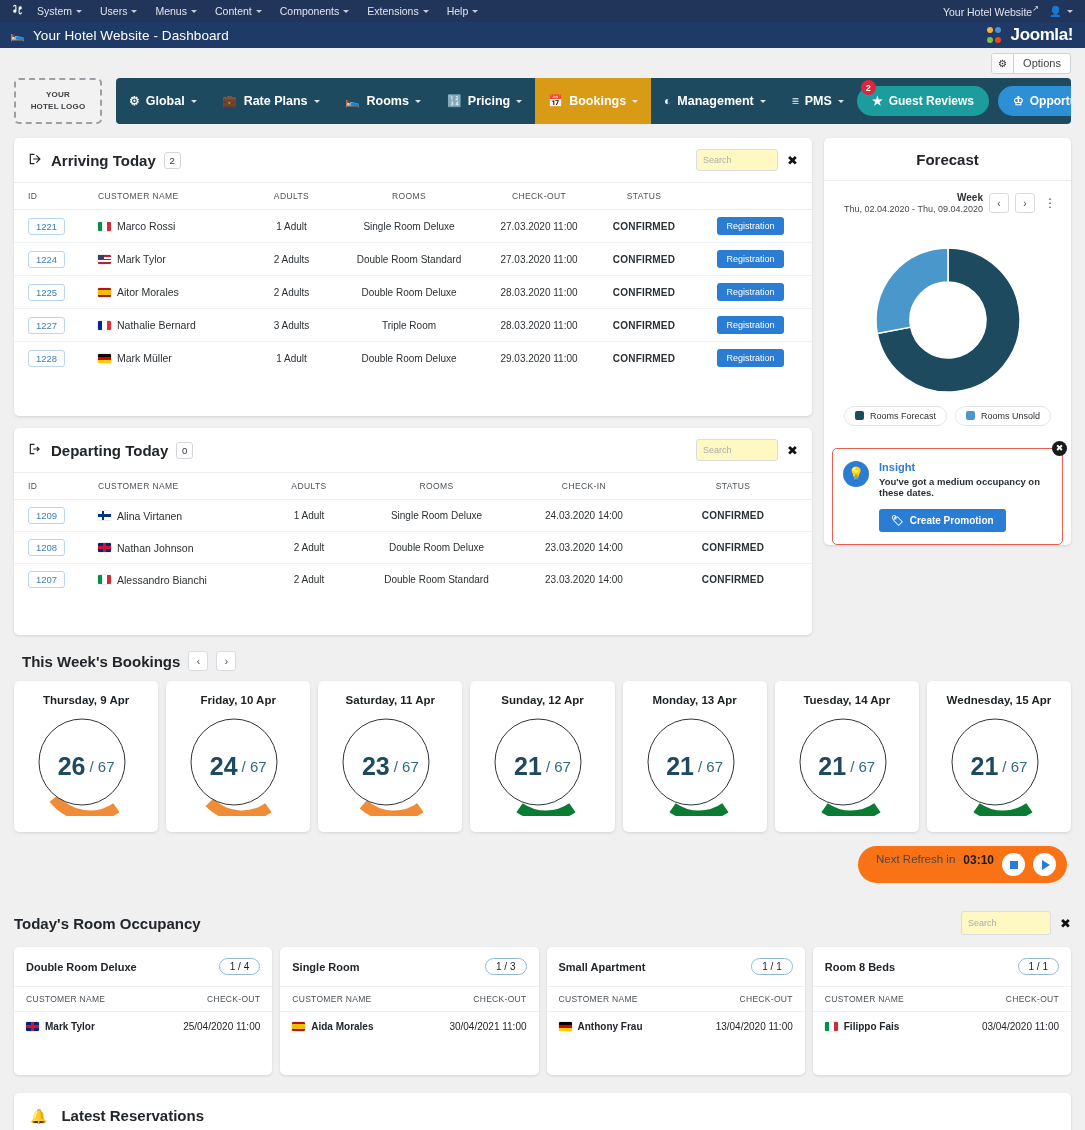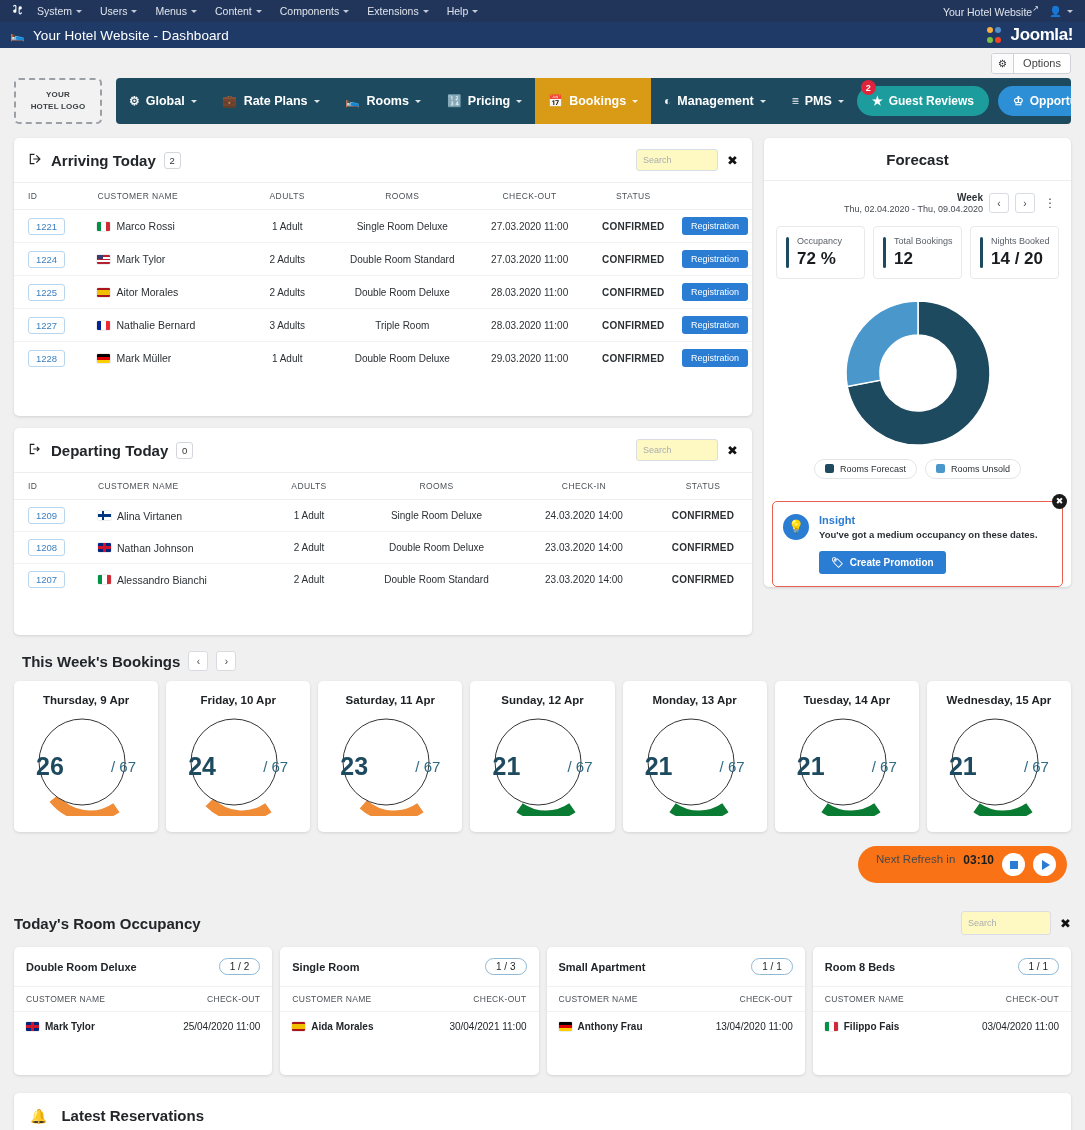--- a/index.html
+++ b/index.html
@@ -83,21 +83,21 @@
   .pill.blue { background: #2d8fd5; }
   .badge-red {
     position: absolute; top: -6px; left: 4px; background: #e0243c; color: #fff;
     border-radius: 50%; width: 15px; height: 15px; font-size: 9px; font-weight: bold;
     display: flex; align-items: center; justify-content: center;
   }
 
   
   .card { background: #fff; border-radius: 5px; box-shadow: 0 1px 3px rgba(0,0,0,.13); }
   .row-main { display: flex; gap: 12px; align-items: flex-start; }
-  .col-left { width: 738px; }
+  .col-left { width: 798px; }
   .col-right { flex: 1; }
 
   .card-head {
     display: flex; align-items: center; padding: 11px 14px; border-bottom: 1px solid #eceef0;
   }
   .card-head .hico { margin-right: 9px; font-size: 14px; }
   .card-head .htitle { font-size: 15px; font-weight: bold; }
   .count-box {
     margin-left: 8px; border: 1px solid #d3d7db; border-radius: 3px; min-width: 17px;
     height: 17px; display: flex; align-items: center; justify-content: center;
@@ -191,21 +191,21 @@
   
   .week-sec { margin-top: 16px; }
   .week-head { display: flex; align-items: center; gap: 8px; padding: 0 0 10px 8px; }
   .week-head .wt { font-size: 15px; font-weight: bold; }
   .week-grid { display: flex; gap: 8px; }
   .day-card { flex: 1; background: #fff; border-radius: 5px; box-shadow: 0 1px 3px rgba(0,0,0,.12);
               padding: 13px 6px 16px; text-align: center; }
   .day-name { font-size: 11.5px; font-weight: bold; color: #1d2124; margin-bottom: 10px; }
   .gauge { position: relative; width: 100px; height: 100px; margin: 0 auto; }
   .gauge svg { position: absolute; inset: 0; }
-  .gauge .gtxt { position: absolute; inset: 0; display: flex; align-items: center; justify-content: space-between; }
+  .gauge .gtxt { position: absolute; inset: 0; display: flex; align-items: center; justify-content: center; }
   .gauge .gnum { font-size: 25px; font-weight: bold; color: #1e4a5f; }
   .gauge .gden { font-size: 15px; color: #2f6a85; margin-left: 4px; }
 
   .refresh-row { display: flex; justify-content: flex-end; padding: 14px 4px 14px 0; }
   .refresh-box { background: #f97316; border-radius: 22px; display: flex; align-items: flex-start;
                  gap: 8px; padding: 7px 11px 7px 18px; }
   .refresh-lbl { font-size: 11.5px; color: #44494e; }
   .refresh-time { font-size: 12px; font-weight: bold; color: #1a1d20; }
   .rbtn { width: 23px; height: 23px; border-radius: 50%; background: #fff; display: flex;
           align-items: center; justify-content: center; cursor: pointer; }
@@ -546,43 +546,20 @@
         <div class="fc-body">
           <div class="fc-weekrow">
             <div class="fc-wk">
               <div class="w1">Week</div>
               <div class="w2">Thu, 02.04.2020 - Thu, 09.04.2020</div>
             </div>
             <div class="sq-btn">‹</div>
             <div class="sq-btn">›</div>
             <div class="kebab">⋮</div>
           </div>
-          <div class="metrics">
-            <div class="metric">
-              <div class="bar"></div>
-              <div>
-                <div class="mlabel">Occupancy</div>
-                <div class="mval">72 %</div>
-              </div>
-            </div>
-            <div class="metric">
-              <div class="bar"></div>
-              <div>
-                <div class="mlabel">Total Bookings</div>
-                <div class="mval">12</div>
-              </div>
-            </div>
-            <div class="metric">
-              <div class="bar"></div>
-              <div>
-                <div class="mlabel">Nights Booked</div>
-                <div class="mval">14 / 20</div>
-              </div>
-            </div>
-          </div>
           <div class="donut-wrap">
             <svg id="donut" width="160" height="160" viewBox="0 0 160 160">
                 <path d="M80 8A72 72 0 1 1 9.275317947534418 93.49145465017217L42.67308447230983 87.12048995425754A38 38 0 1 0 80 42Z" fill="#1e4a5f" stroke="#fff" stroke-width="1.5"></path>
                 <path d="M9.275317947534418 93.49145465017217A72 72 0 0 1 79.99999999999999 8L80 42A38 38 0 0 0 42.67308447230983 87.12048995425754Z" fill="#4a97cb" stroke="#fff" stroke-width="1.5"></path>
               </svg>
           </div>
           <div class="legend">
             <div class="lg-item">
               <span class="lg-sw" id="sw0" style="background: rgb(30, 74, 95);"></span>
               <span>Rooms Forecast</span>
@@ -729,21 +706,21 @@
     <span class="occ-title">Today's Room Occupancy</span>
     <span class="search-wrap">
       <input class="search-inp" style="width: 90px; height: 24px;" placeholder="Search">
       <span class="search-x">✖</span>
     </span>
   </div>
   <div class="occ-grid" id="occ-grid">
       <div class="occ-card">
         <div class="occ-card-h">
         <span class="nm">Double Room Deluxe</span>
-        <span class="occ-chip">1 / 2</span>
+        <span class="occ-chip">1 / 4</span>
       </div>
       <div class="occ-th">
         <span class="c1">CUSTOMER NAME</span>
         <span>CHECK-OUT</span>
       </div>
       <div class="occ-tr">
         <span class="c1">
             <i class="flag f-gb"></i>
             <span>Mark Tylor</span>
           </span>

